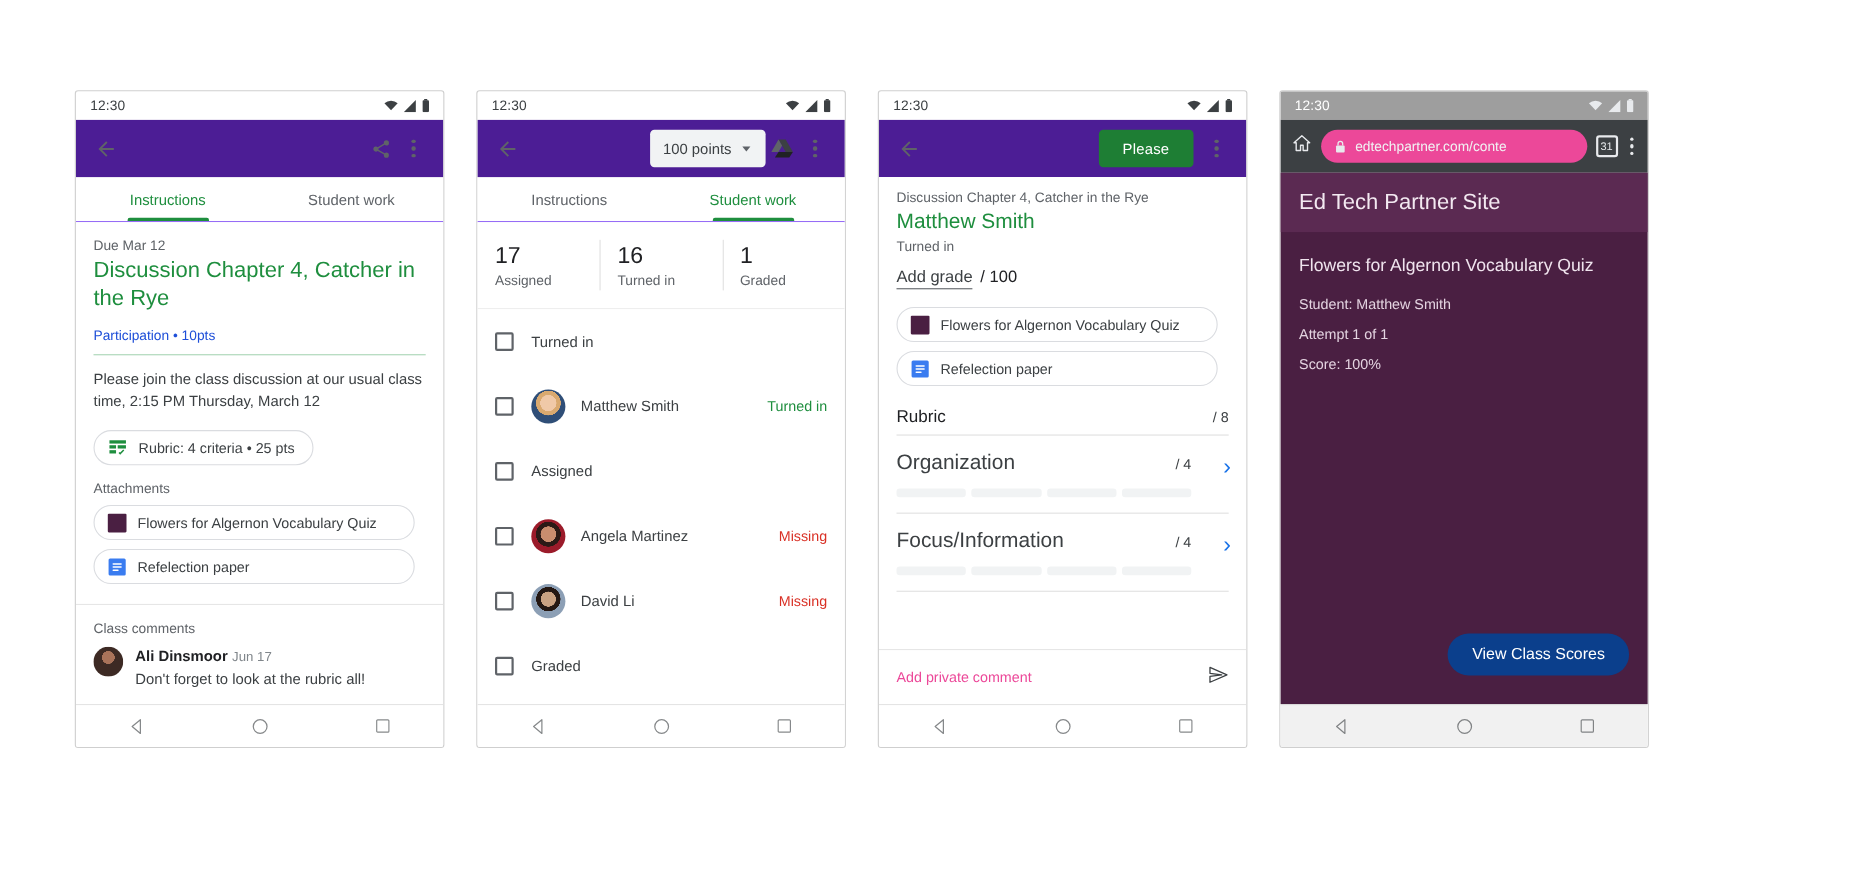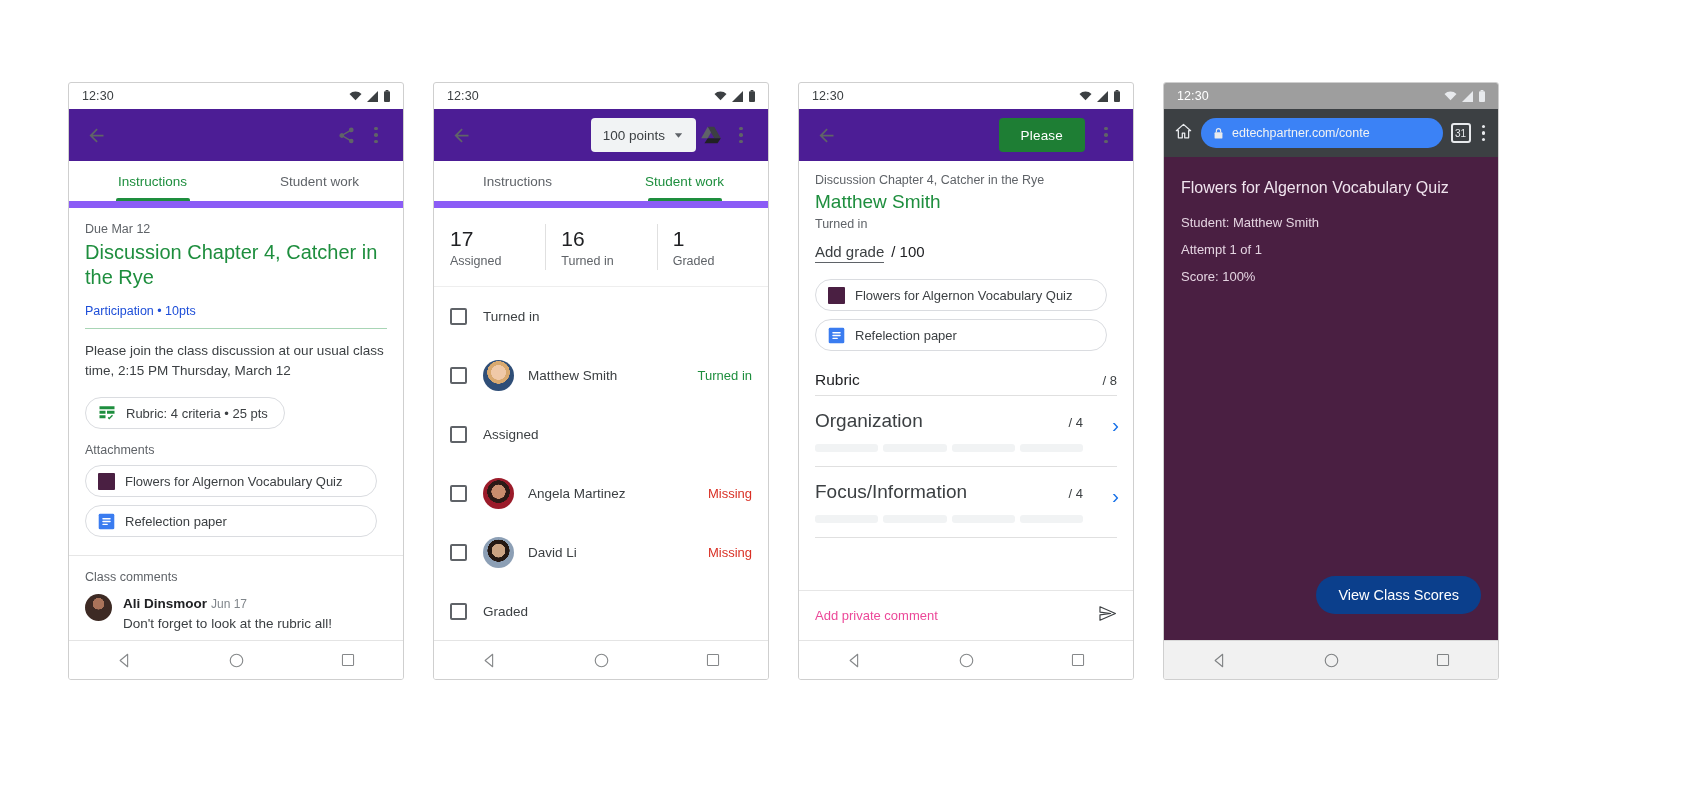--- a/index.html
+++ b/index.html
@@ -50,21 +50,21 @@
     width:30px;height:30px;display:flex;align-items:center;justify-content:center;
     cursor:pointer;flex:0 0 auto;
   }
   .spacer{flex:1 1 auto;}
   .kebab{display:flex;flex-direction:column;gap:3px;align-items:center;}
   .kebab i{width:3.5px;height:3.5px;border-radius:50%;background:#5f6368;display:block;}
 
   
   .tabs{
     flex:0 0 40px;height:40px;display:flex;align-items:stretch;
-    border-bottom:7px solid #8b5cf6;background:#fff;
+    border-bottom:1px solid #8b5cf6;background:#fff;
   }
   .tab{
     flex:1 1 0;display:flex;align-items:center;justify-content:center;
     font-size:13.5px;color:#5f6368;position:relative;cursor:pointer;
   }
   .tab.active{color:#1e8e3e;font-weight:500;}
   .tab.active:after{
     content:"";position:absolute;bottom:0;left:50%;transform:translateX(-50%);
     width:74px;height:3px;background:#1e8e3e;border-radius:2px 2px 0 0;
   }
@@ -169,21 +169,21 @@
     padding:0 16px;box-sizing:border-box;background:#fff;
   }
   .pcomment .ph{font-size:13px;color:#ec4899;}
 
   
   .chrome-bar{
     flex:0 0 48px;height:48px;background:#3c4043;display:flex;align-items:center;
     padding:0 10px;box-sizing:border-box;gap:8px;
   }
   .omnibox{
-    flex:1 1 auto;height:30px;background:#3b82f6;border-radius:15px;
+    flex:1 1 auto;height:30px;background:#ec4899;border-radius:15px;
     display:flex;align-items:center;gap:8px;padding:0 12px;box-sizing:border-box;
     font-size:12.5px;color:#f1f3f4;overflow:hidden;cursor:text;
   }
   .omnibox .url{white-space:nowrap;overflow:hidden;text-overflow:ellipsis;}
   .tabcount{
     width:20px;height:20px;border:2px solid #e8eaed;border-radius:3px;
     color:#e8eaed;font-size:10px;display:flex;align-items:center;justify-content:center;
     flex:0 0 auto;cursor:pointer;box-sizing:border-box;
   }
   .site{flex:1 1 auto;background:#4a1f42;position:relative;overflow:hidden;}
@@ -594,20 +594,23 @@
       </span>
       <span class="tabcount">31</span>
       <span style="display:flex;flex-direction:column;gap:3px;align-items:center;padding:0 3px;">
         <i style="width:3.5px;height:3.5px;border-radius:50%;background:#e8eaed;display:block"></i>
         <i style="width:3.5px;height:3.5px;border-radius:50%;background:#e8eaed;display:block"></i>
         <i style="width:3.5px;height:3.5px;border-radius:50%;background:#e8eaed;display:block"></i>
       </span>
     </div>
 
     <div class="site">
+      <div class="site-head">
+        <span class="site-title">Ed Tech Partner Site</span>
+      </div>
       <div class="site-body">
         <div class="q-title">Flowers for Algernon Vocabulary Quiz</div>
         <div class="q-line">Student: Matthew Smith</div>
         <div class="q-line">Attempt 1 of 1</div>
         <div class="q-line">Score: 100%</div>
       </div>
       <div class="btn-view">View Class Scores</div>
     </div>
 
     <div class="navbar dark">

